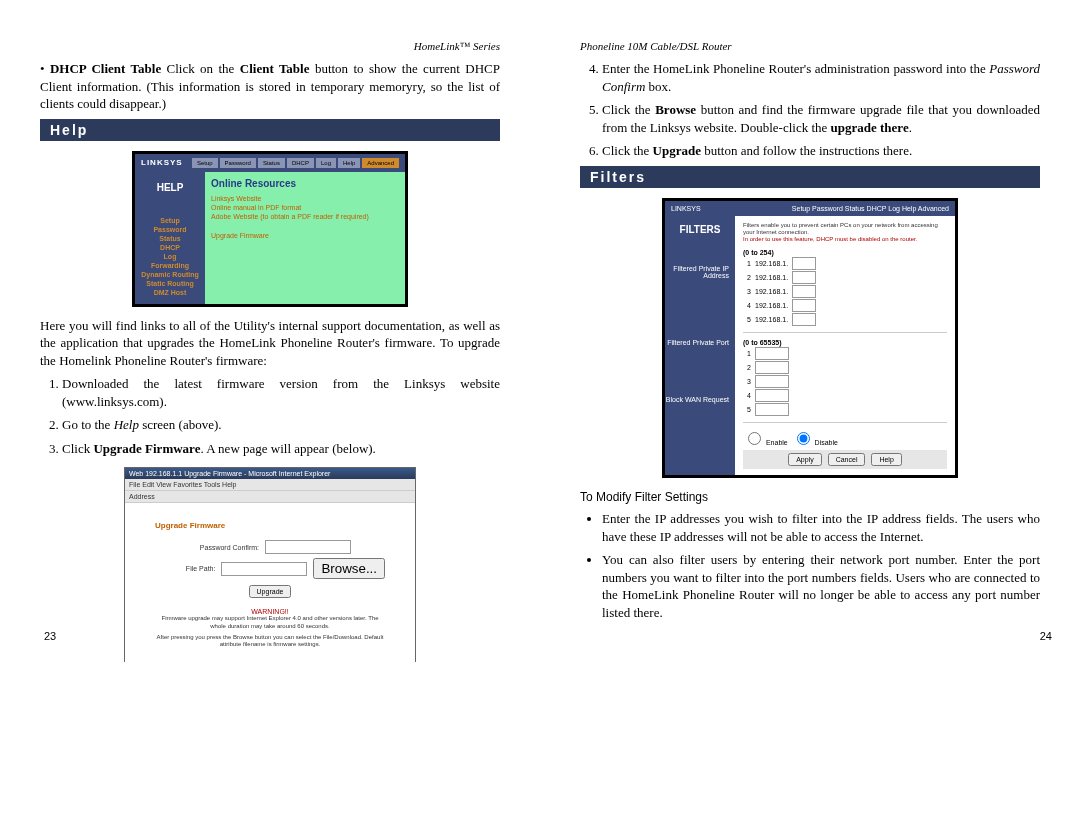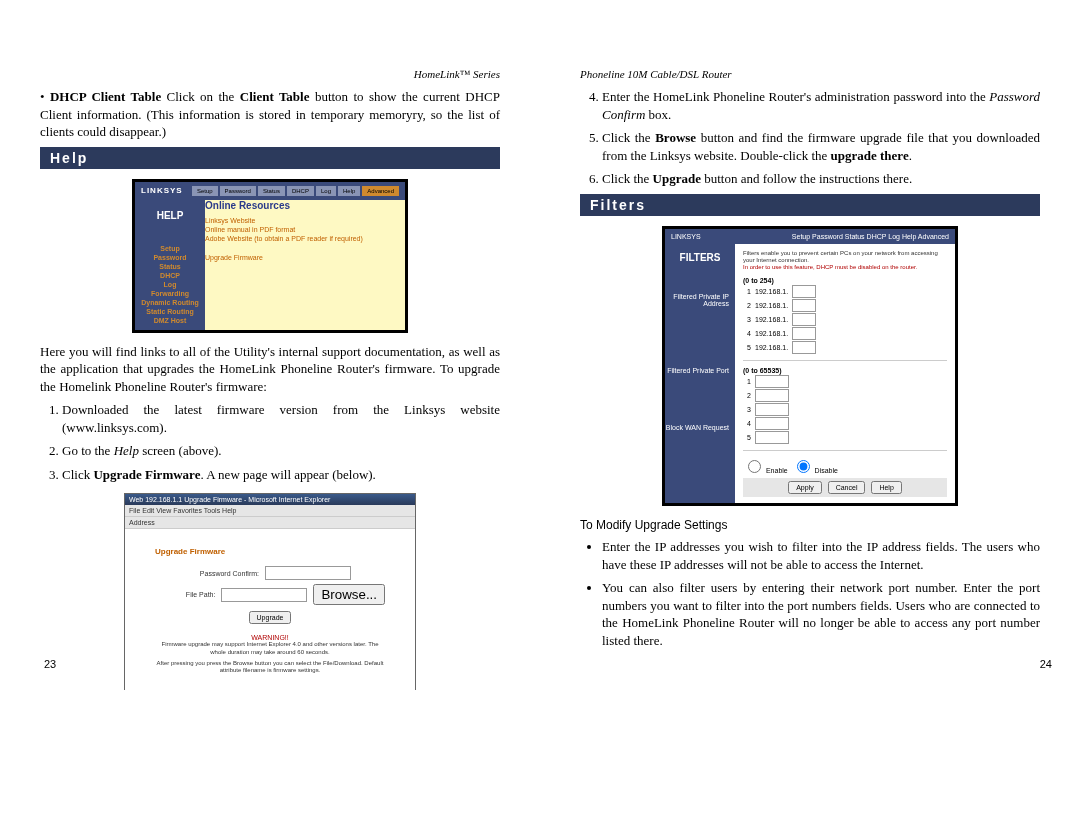--- a/index.html
+++ b/index.html
@@ -8,21 +8,20 @@
     background: #fff;
     font-family: Georgia, 'Times New Roman', serif;
     font-size: 13px;
     color: #000;
   }
   .spread {
     display: flex;
     width: 1080px;
     height: 662px;
     box-sizing: border-box;
-    margin-top: 28px;
   }
   .page {
     width: 50%;
     padding: 40px 40px 20px 40px;
     box-sizing: border-box;
     position: relative;
   }
   .page-header {
     font-style: italic;
     font-size: 11px;
@@ -95,21 +94,22 @@
     width: 70px;
     background: #3a4a7a;
     color: #fff;
     font-weight: bold;
     text-align: center;
     padding-top: 10px;
     font-size: 10px;
   }
   .fig1 .panel {
     flex: 1;
-    background: #fef9c3;
+    background: #86efac;
+    padding: 6px;
     min-height: 120px;
   }
   .fig1 .panel h4 {
     color: #2a3a8a;
     font-size: 10px;
     margin: 0 0 6px 0;
     font-weight: bold;
   }
   .fig1 .sidelinks {
     background: #3a4a7a;
@@ -406,21 +406,21 @@
           <div class="btnrow">
             <button>Apply</button>
             <button>Cancel</button>
             <button>Help</button>
           </div>
         </div>
       </div>
     </div>
 
 
-    <div class="subhead">To Modify Upgrade Settings</div>
+    <div class="subhead">To Modify Filter Settings</div>
 
     <ul>
       <li>Enter the IP addresses you wish to filter into the IP address fields. The users who have these IP addresses will not be able to access the Internet.</li>
       <li>You can also filter users by entering their network port number. Enter the port numbers you want to filter into the port numbers fields. Users who are connected to the HomeLink Phoneline Router will no longer be able to access any port number listed there.</li>
     </ul>
 
     <div class="pagenum">24</div>
   </div>
 
 </div>

